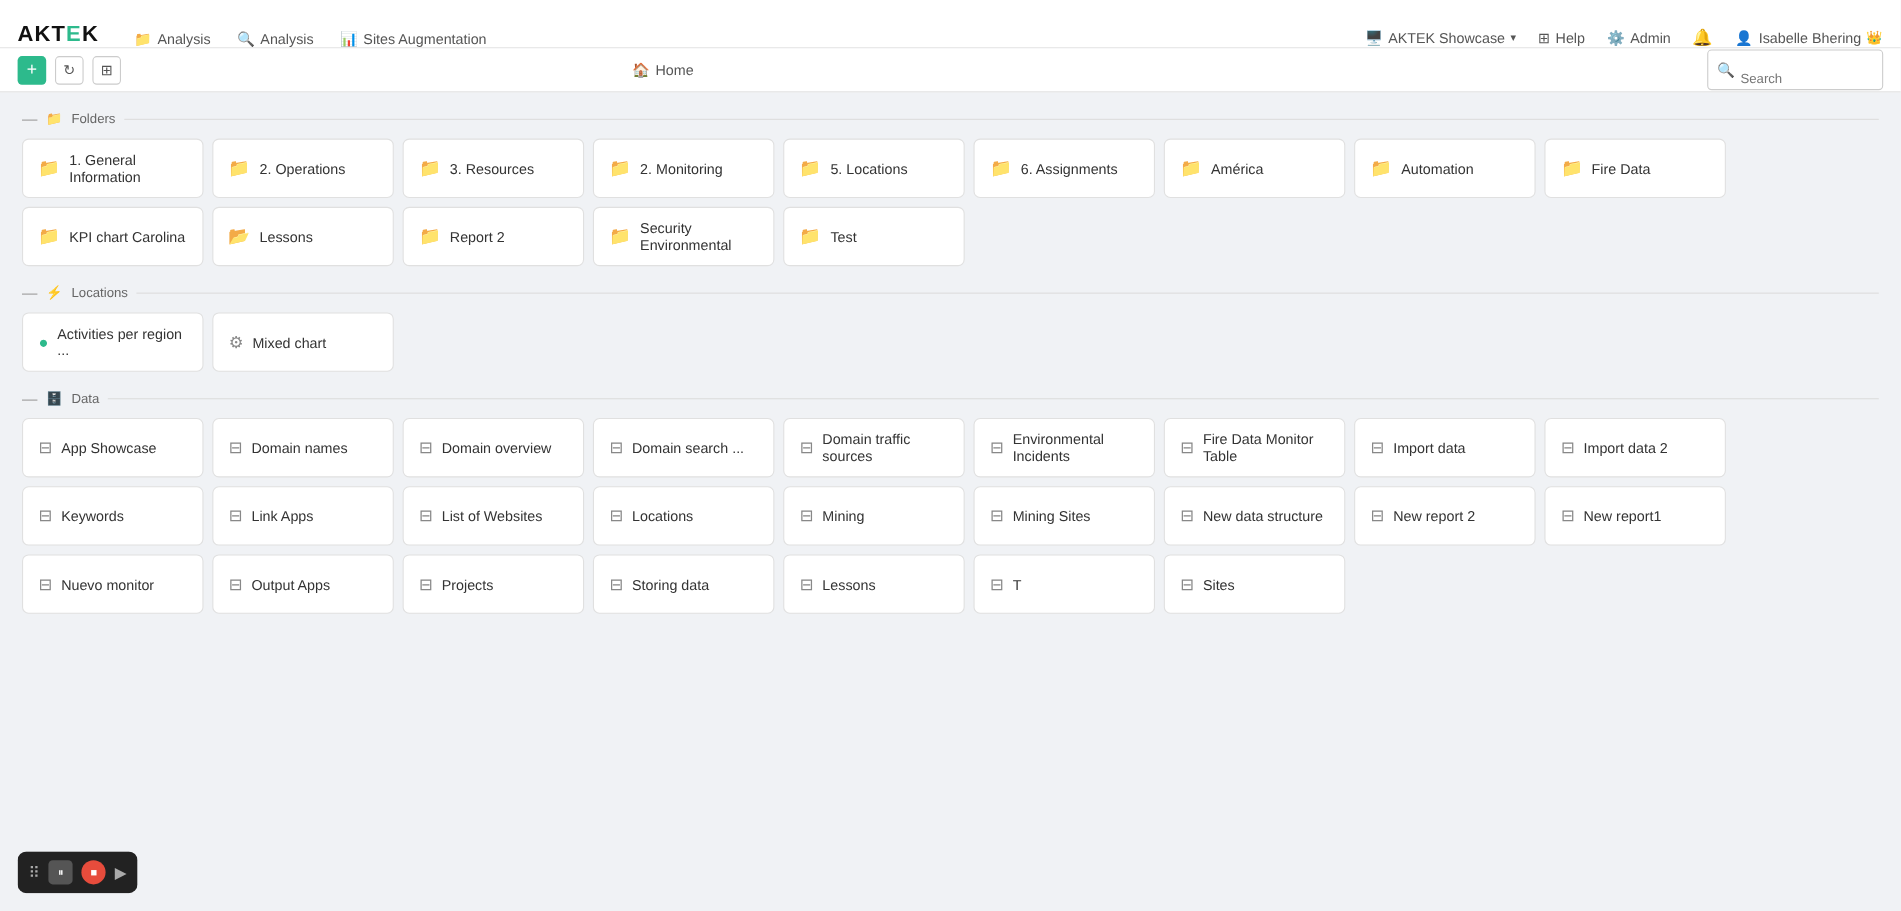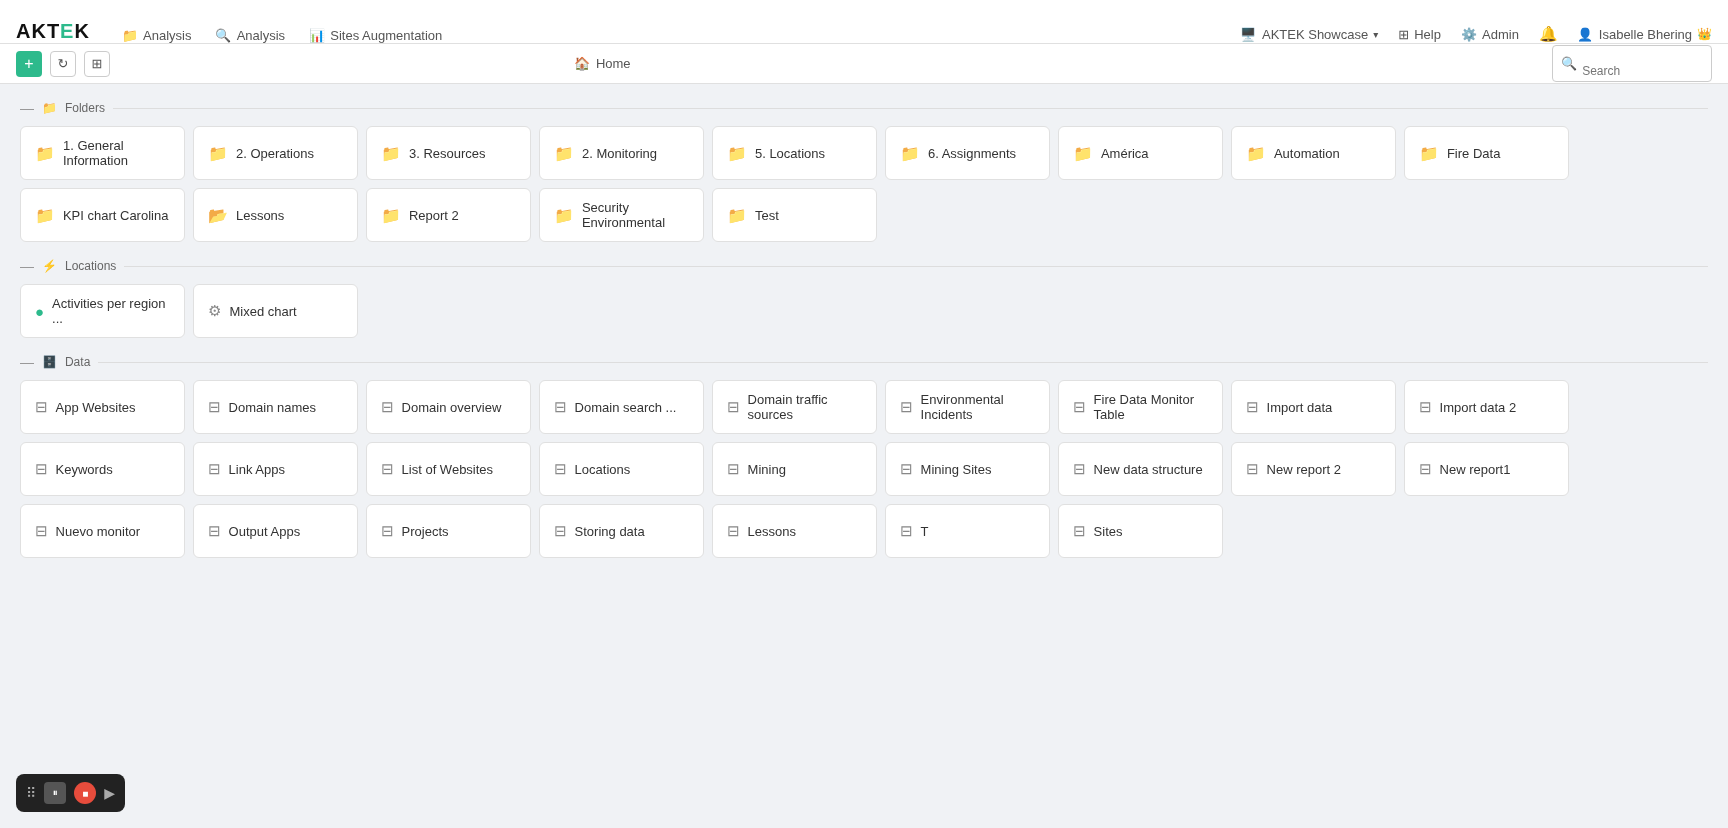--- a/index.html
+++ b/index.html
@@ -351,21 +351,21 @@
   <div class="section-header">
     <span class="minus">—</span>
     <span>🗄️</span>
     <span>Data</span>
     <div class="section-line"></div>
   </div>
 
   <div class="grid">
     <div class="data-item">
       <span class="data-icon">⊟</span>
-      <span>App Websites</span>
+      <span>App Showcase</span>
     </div>
     <div class="data-item">
       <span class="data-icon">⊟</span>
       <span>Domain names</span>
     </div>
     <div class="data-item">
       <span class="data-icon">⊟</span>
       <span>Domain overview</span>
     </div>
     <div class="data-item">

